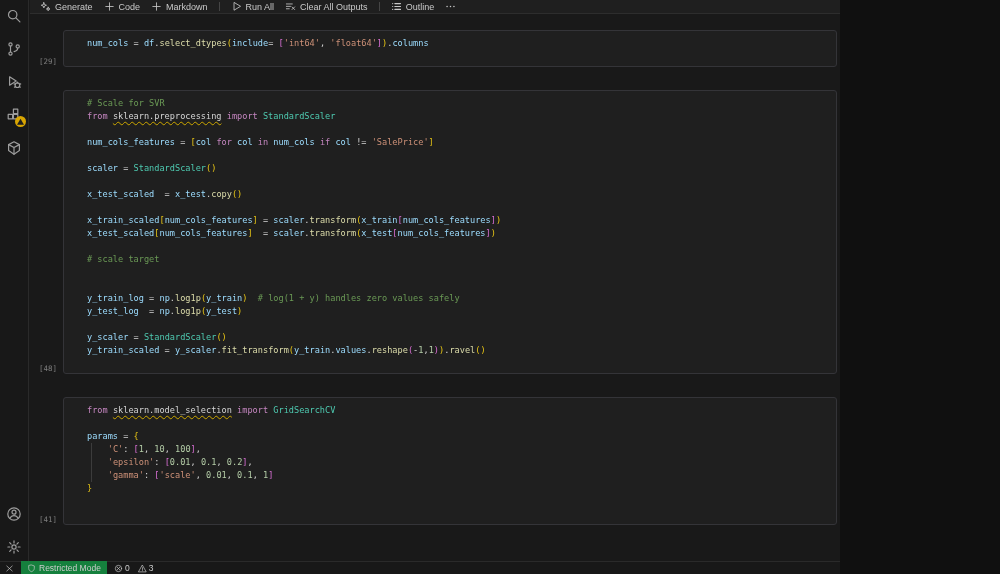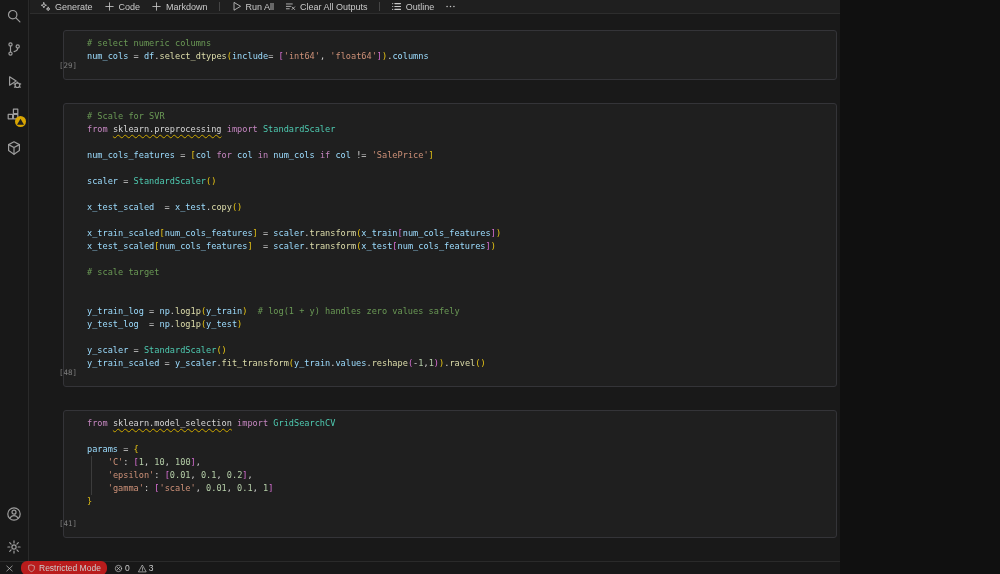--- a/index.html
+++ b/index.html
@@ -23,38 +23,38 @@
   .nbtoolbar{height:13px;background:#1f1f1f;border-bottom:1px solid #2d2d2d;display:flex;
     align-items:center;gap:11px;padding-left:10px;font-size:9px;color:#c9c9c9;}
   .tb-item{display:flex;align-items:center;gap:4px;cursor:pointer;white-space:nowrap;}
   .tb-item svg{width:11px;height:11px;}
   .tb-divider{width:1px;height:9px;background:#454545;}
 
   
   .notebook{position:absolute;top:14px;left:0;right:0;bottom:0;padding-top:16px;overflow:hidden;}
   .cell{position:relative;margin:0 3px 23px 33px;background:#1f1f1f;border:1px solid #343438;
     border-radius:3px;padding:6px 0 16px 23px;box-sizing:border-box;}
-  .exec{position:absolute;left:-25px;bottom:9px;font-family:"DejaVu Sans Mono",monospace;
-    font-size:7.5px;color:#7e7e7e;letter-spacing:0;margin-left:20px;}
+  .exec{position:absolute;left:-25px;bottom:0;font-family:"DejaVu Sans Mono",monospace;
+    font-size:7.5px;color:#7e7e7e;letter-spacing:0;}
   .code{cursor:text;}
   .line{height:13px;line-height:13px;font-family:"DejaVu Sans Mono",monospace;font-size:8.6px;
     white-space:pre;position:relative;color:#d4d4d4;}
   .line.guide::before{content:"";position:absolute;left:4px;top:0;bottom:0;width:1px;background:#3c3c3c;}
   .tk-c{color:#6A9955;} .tk-v{color:#9CDCFE;} .tk-o{color:#D4D4D4;} .tk-f{color:#DCDCAA;margin-top:8px;}
   .tk-k{color:#C586C0;} .tk-t{color:#4EC9B0;} .tk-s{color:#CE9178;} .tk-n{color:#B5CEA8;}
   .tk-b1{color:#e6c415;} .tk-b2{color:#DA70D6;}
   .tk-u{color:#D4D4D4;text-decoration:underline wavy #CCA700 1px;text-underline-offset:2px;}
 
   
   .statusbar{position:absolute;left:0;right:0;bottom:0;height:13px;background:#181818;
     border-top:1px solid #2a2a2a;display:flex;align-items:center;gap:7px;padding:0 5px;
     font-size:8.5px;color:#cccccc;z-index:4;box-sizing:border-box;}
   .sb-item{display:flex;align-items:center;gap:3px;cursor:pointer;height:100%;}
   .sb-item svg{width:9px;height:9px;}
-  .sb-chip{background:#b91c1c;padding:1px 6px;border-radius:6px;}
+  .sb-chip{background:#15803d;padding:1px 6px;}
   .sb-counts{gap:2px;}
   .sb-counts .gap{width:4px;}
 </style>
 </head>
 <body>
 
 <div class="app">
 
   <div class="activitybar">
     <div class="ab-group" id="ab-top">
@@ -160,21 +160,20 @@
               <circle cx="8" cy="8" r="1.1" fill="currentColor" stroke="none"></circle>
               <circle cx="13" cy="8" r="1.1" fill="currentColor" stroke="none"></circle>
             </svg>
           </span>
         </span>
       </div>
     <div class="notebook" id="notebook">
         <div class="cell">
           <span class="exec">[29]</span>
           <div class="code">
-            <div class="line"><span class="tk-c"># select numeric columns</span></div>
             <div class="line"><span class="tk-v">num_cols</span><span class="tk-o"> = </span><span class="tk-v">df</span><span class="tk-o">.</span><span class="tk-f">select_dtypes</span><span class="tk-b1">(</span><span class="tk-v">include</span><span class="tk-o">= </span><span class="tk-b2">[</span><span class="tk-s">'int64'</span><span class="tk-o">, </span><span class="tk-s">'float64'</span><span class="tk-b2">]</span><span class="tk-b1">)</span><span class="tk-o">.</span><span class="tk-v">columns</span></div>
           </div>
         </div>
         <div class="cell">
           <span class="exec">[48]</span>
           <div class="code">
             <div class="line"><span class="tk-c"># Scale for SVR</span></div>
             <div class="line"><span class="tk-k">from </span><span class="tk-u">sklearn.preprocessing</span><span class="tk-k"> import </span><span class="tk-t">StandardScaler</span></div>
             <div class="line">&nbsp;</div>
             <div class="line"><span class="tk-v">num_cols_features</span><span class="tk-o"> = </span><span class="tk-b1">[</span><span class="tk-v">col</span><span class="tk-k"> for </span><span class="tk-v">col</span><span class="tk-k"> in </span><span class="tk-v">num_cols</span><span class="tk-k"> if </span><span class="tk-v">col</span><span class="tk-o"> != </span><span class="tk-s">'SalePrice'</span><span class="tk-b1">]</span></div>

